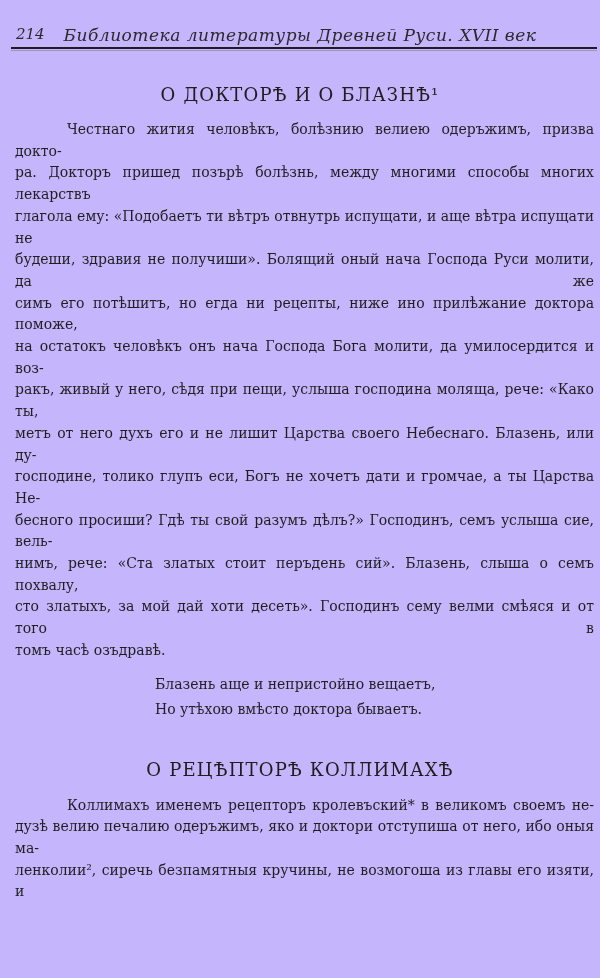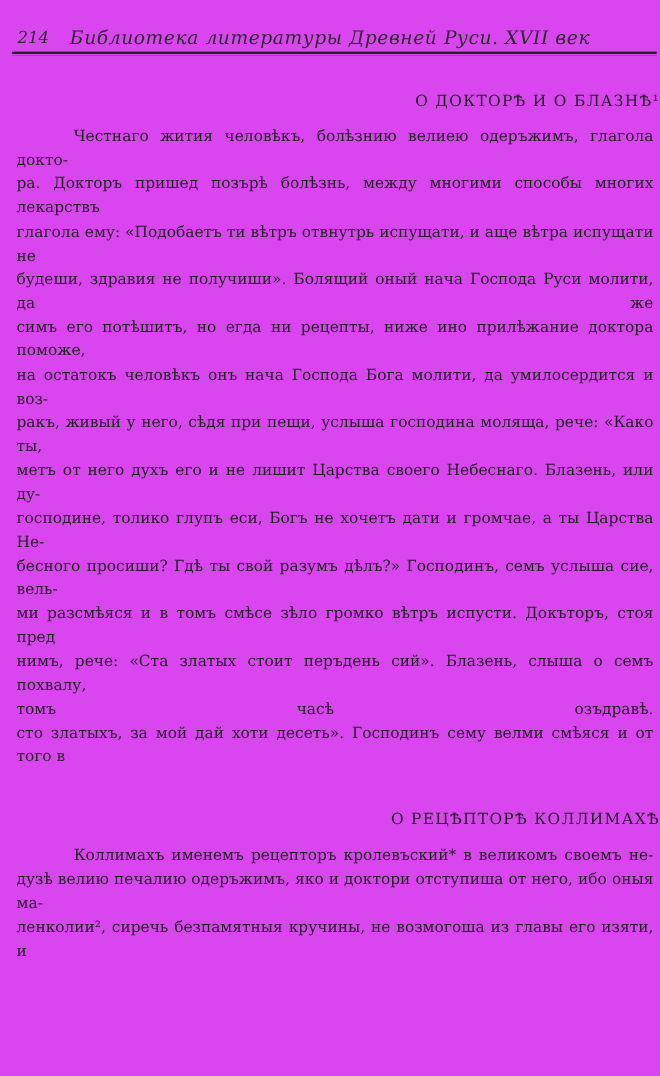--- a/index.html
+++ b/index.html
@@ -1,20 +1,20 @@
 <!DOCTYPE html>
 <html><head>
 <meta charset="utf-8">
 <style>
   html, body { margin: 0; padding: 0; }
   .page {
     position: relative;
     width: 600px;
     height: 978px;
-    background: #d946ef;
+    background: #c4b5fd;
     color: #222;
     font-family: "DejaVu Serif", serif;
     overflow: hidden;
     box-sizing: border-box;
   }
   
   .header { position: relative; height: 48px; }
   .pageno {
     position: absolute; left: 16px; top: 25px;
     font-style: italic; font-size: 15px; color: #2a2a2a;
@@ -27,22 +27,22 @@
   .rule {
     position: absolute; left: 11px; right: 3px; top: 47px;
     border-top: 2.5px solid #1d1d1d;
   }
   .rule:after {
     content: ""; display: block; margin-top: 1px;
     border-top: 1px solid rgba(40,40,40,0.25);
   }
   
   .sect-title {
-    text-align: right;
-    font-size: 14px;
+    text-align: center;
+    font-size: 18px;
     letter-spacing: 1.2px;
     color: #1e1e1e;
   }
   .title1 { margin-top: 36px; }
   .title2 { margin-top: 37px; }
   
   .para {
     margin-top: 14px;
     padding: 0 6px 0 15px;
     font-size: 14px;
@@ -68,36 +68,39 @@
 
   <div class="header">
     <span class="pageno">214</span>
     <div class="runhead">Библиотека литературы Древней Руси. XVII век</div>
     <div class="rule"></div>
   </div>
 
   <div class="sect-title title1">О ДОКТОРѢ И О БЛАЗНѢ¹</div>
 
   <div class="para para1">
-      <div class="tline">Честнаго жития человѣкъ, болѣзнию велиею одеръжимъ, глагола докто-</div>
+      <div class="tline">Честнаго жития человѣкъ, болѣзнию велиею одеръжимъ, призва докто-</div>
       <div class="tline">ра. Докторъ пришед позърѣ болѣзнь, между многими способы многих лекарствъ</div>
       <div class="tline">глагола ему: «Подобаетъ ти вѣтръ отвнутрь испущати, и аще вѣтра испущати не</div>
       <div class="tline">будеши, здравия не получиши». Болящий оный нача Господа Руси молити, да же</div>
       <div class="tline">симъ его потѣшитъ, но егда ни рецепты, ниже ино прилѣжание доктора поможе,</div>
       <div class="tline">на остатокъ человѣкъ онъ нача Господа Бога молити, да умилосердится и воз-</div>
       <div class="tline">ракъ, живый у него, сѣдя при пещи, услыша господина моляща, рече: «Како ты,</div>
       <div class="tline">метъ от него духъ его и не лишит Царства своего Небеснаго. Блазень, или ду-</div>
       <div class="tline">господине, толико глупъ еси, Богъ не хочетъ дати и громчае, а ты Царства Не-</div>
       <div class="tline">бесного просиши? Гдѣ ты свой разумъ дѣлъ?» Господинъ, семъ услыша сие, вель-</div>
-      <div class="tline">ми разсмѣяся и в томъ смѣсе зѣло громко вѣтръ испусти. Докъторъ, стоя пред</div>
       <div class="tline">нимъ, рече: «Ста златых стоит перъдень сий». Блазень, слыша о семъ похвалу,</div>
+      <div class="tline">сто златыхъ, за мой дай хоти десеть». Господинъ сему велми смѣяся и от того в</div>
       <div class="tline">томъ часѣ озъдравѣ.</div>
-      <div class="tline">сто златыхъ, за мой дай хоти десеть». Господинъ сему велми смѣяся и от того в</div>
     </div>
 
+  <div class="verse verse1">
+      <div class="tline">Блазень аще и непристойно вещаетъ,</div>
+      <div class="tline">Но утѣхою вмѣсто доктора бываетъ.</div>
+    </div>
 
   <div class="sect-title title2">О РЕЦѢПТОРѢ КОЛЛИМАХѢ</div>
 
   <div class="para para2">
       <div class="tline">Коллимахъ именемъ рецепторъ кролевъский* в великомъ своемъ не-</div>
       <div class="tline">дузѣ велию печалию одеръжимъ, яко и доктори отступиша от него, ибо оныя ма-</div>
       <div class="tline">ленколии², сиречь безпамятныя кручины, не возмогоша из главы его изяти, и</div>
     </div>
 
 </div>

